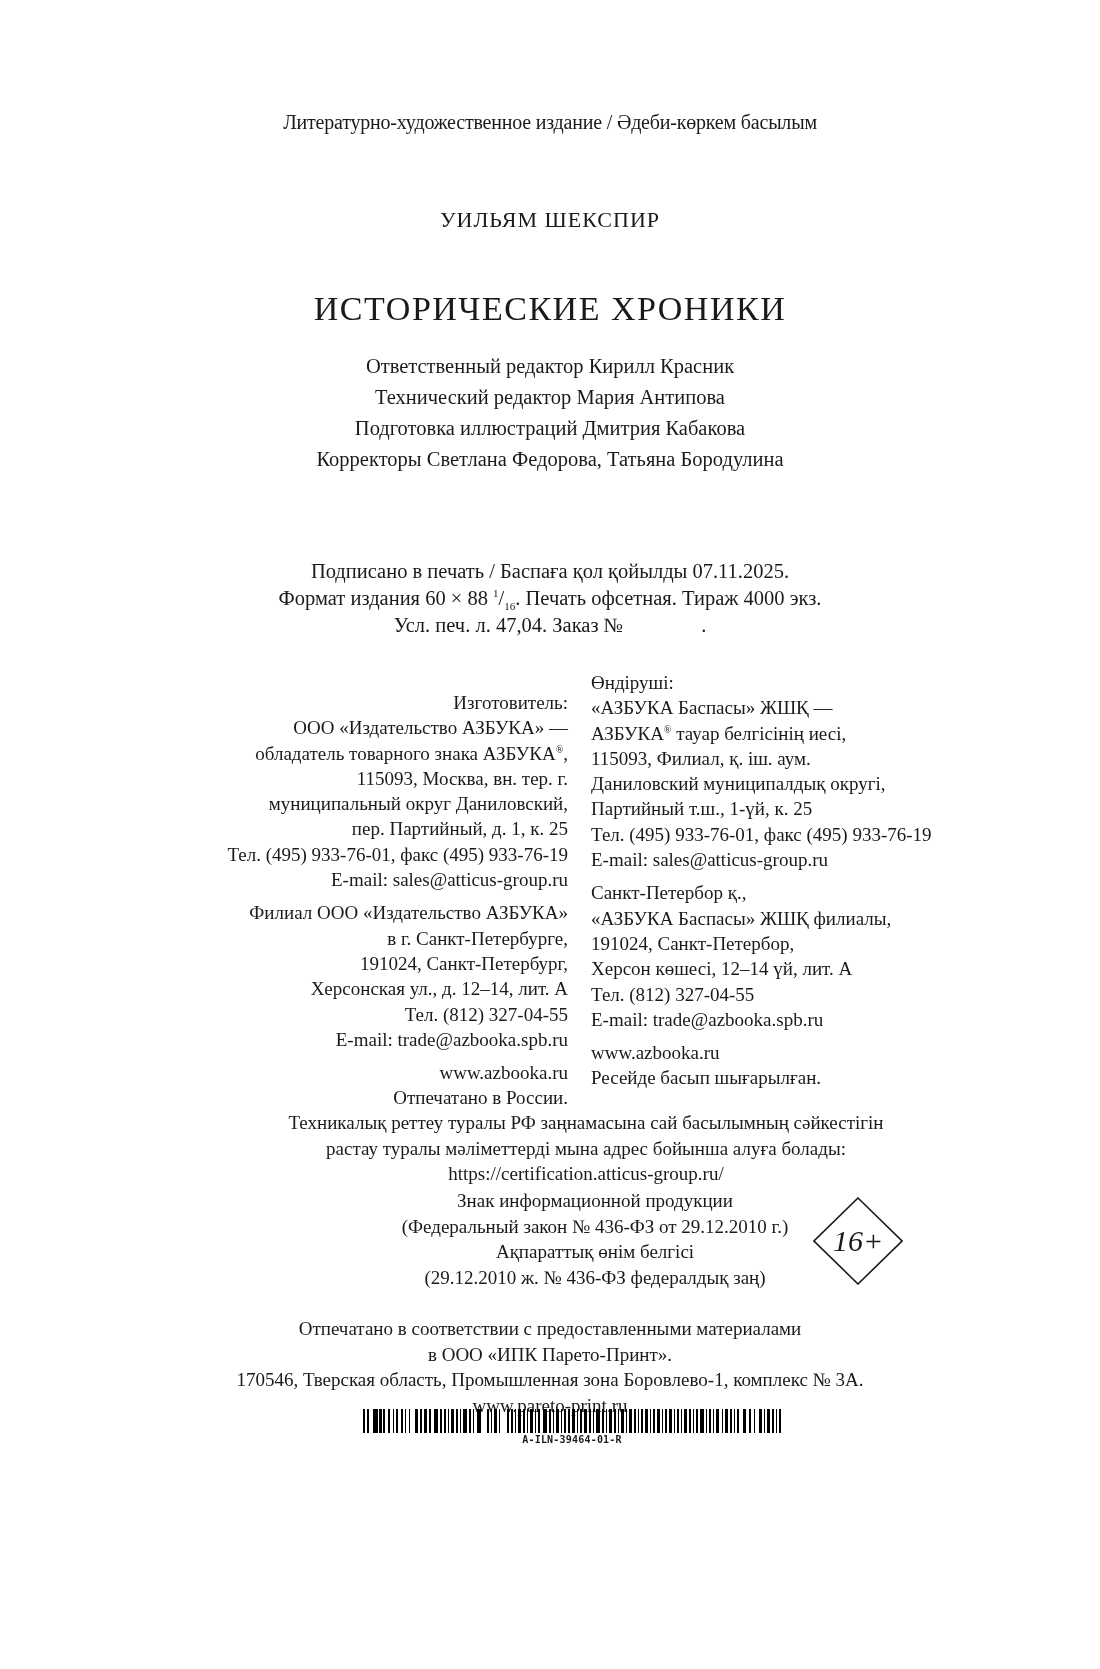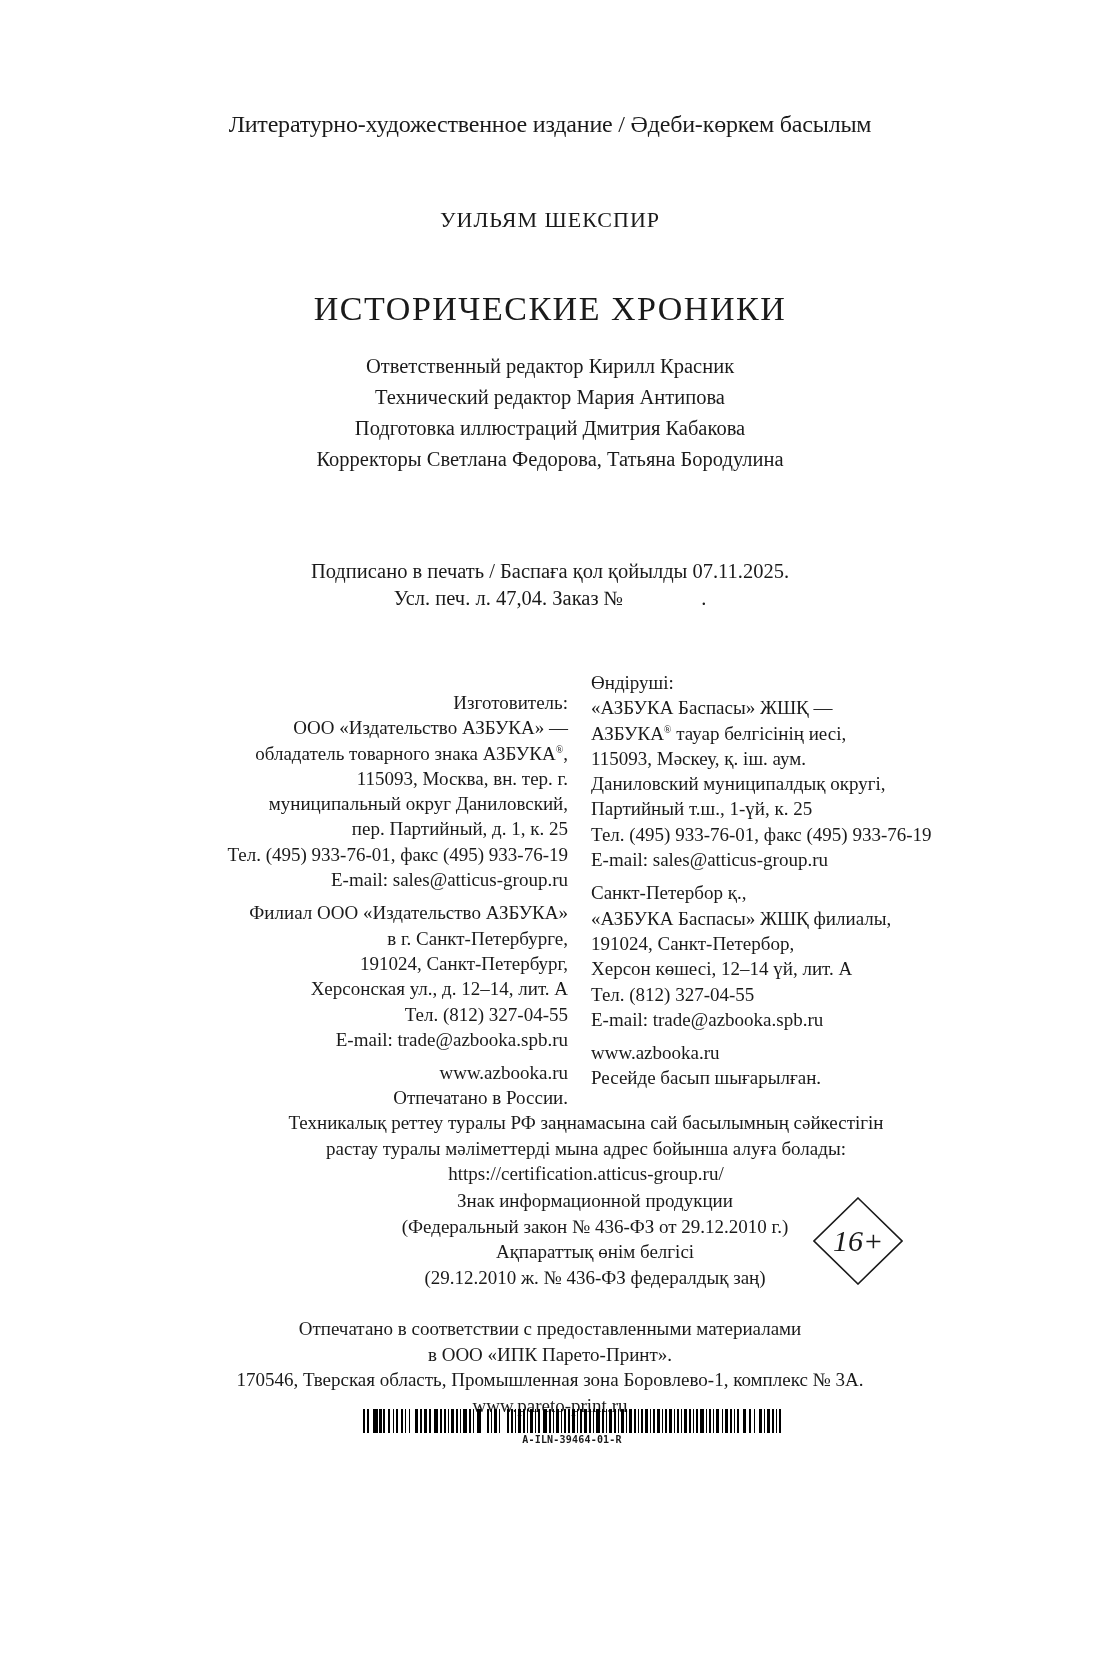--- a/index.html
+++ b/index.html
@@ -16,21 +16,21 @@
       font-family: "Liberation Serif", "DejaVu Serif", serif;
     }
     .center-block {
       position: absolute;
       left: 0;
       width: 1100px;
       text-align: center;
     }
     .edition-type {
       top: 111px;
-      font-size: 24px;
+      font-size: 20px;
       letter-spacing: -0.2px;
     }
     .author {
       top: 207px;
       font-size: 22px;
       letter-spacing: 1px;
     }
     .book-title {
       top: 243px;
       font-size: 34px;
@@ -142,20 +142,21 @@
 
   <div class="center-block credits">
     <div>Ответственный редактор Кирилл Красник</div>
     <div>Технический редактор Мария Антипова</div>
     <div>Подготовка иллюстраций Дмитрия Кабакова</div>
     <div>Корректоры Светлана Федорова, Татьяна Бородулина</div>
   </div>
 
   <div class="center-block imprint">
     <div>Подписано в печать / Баспаға қол қойылды 07.11.2025.</div>
+    <div><span>Формат издания 60 × 88 </span><sup>1</sup><span>/</span><sub>16</sub><span>. Печать офсетная. Тираж 4000 экз.</span></div>
     <div><span>Усл. печ. л. 47,04. Заказ №</span><span class="order-gap"></span><span>.</span></div>
   </div>
 
   <div class="col col-left" style="top:670px;">
     <div class="group">
       <div>Изготовитель:</div>
       <div>ООО «Издательство АЗБУКА» —</div>
       <div><span>обладатель товарного знака АЗБУКА</span><sup>®</sup><span>,</span></div>
       <div>115093, Москва, вн. тер. г.</div>
       <div>муниципальный округ Даниловский,</div>
@@ -175,21 +176,21 @@
       <div>www.azbooka.ru</div>
       <div>Отпечатано в России.</div>
     </div>
   </div>
 
   <div class="col col-right" style="top:670px;">
     <div class="group">
       <div>Өндіруші:</div>
       <div>«АЗБУКА Баспасы» ЖШҚ —</div>
       <div><span>АЗБУКА</span><sup>®</sup><span> тауар белгісінің иесі,</span></div>
-      <div>115093, Мәскеу, қ. іш. аум.</div>
+      <div>115093, Филиал, қ. іш. аум.</div>
       <div>Даниловский муниципалдық округі,</div>
       <div>Партийный т.ш., 1-үй, к. 25</div>
       <div>Тел. (495) 933-76-01, факс (495) 933-76-19</div>
       <div>E-mail: sales@atticus-group.ru</div>
     </div>
     <div class="group">
       <div>Санкт-Петербор қ.,</div>
       <div>«АЗБУКА Баспасы» ЖШҚ филиалы,</div>
       <div>191024, Санкт-Петербор,</div>
       <div>Херсон көшесі, 12–14 үй, лит. А</div>

